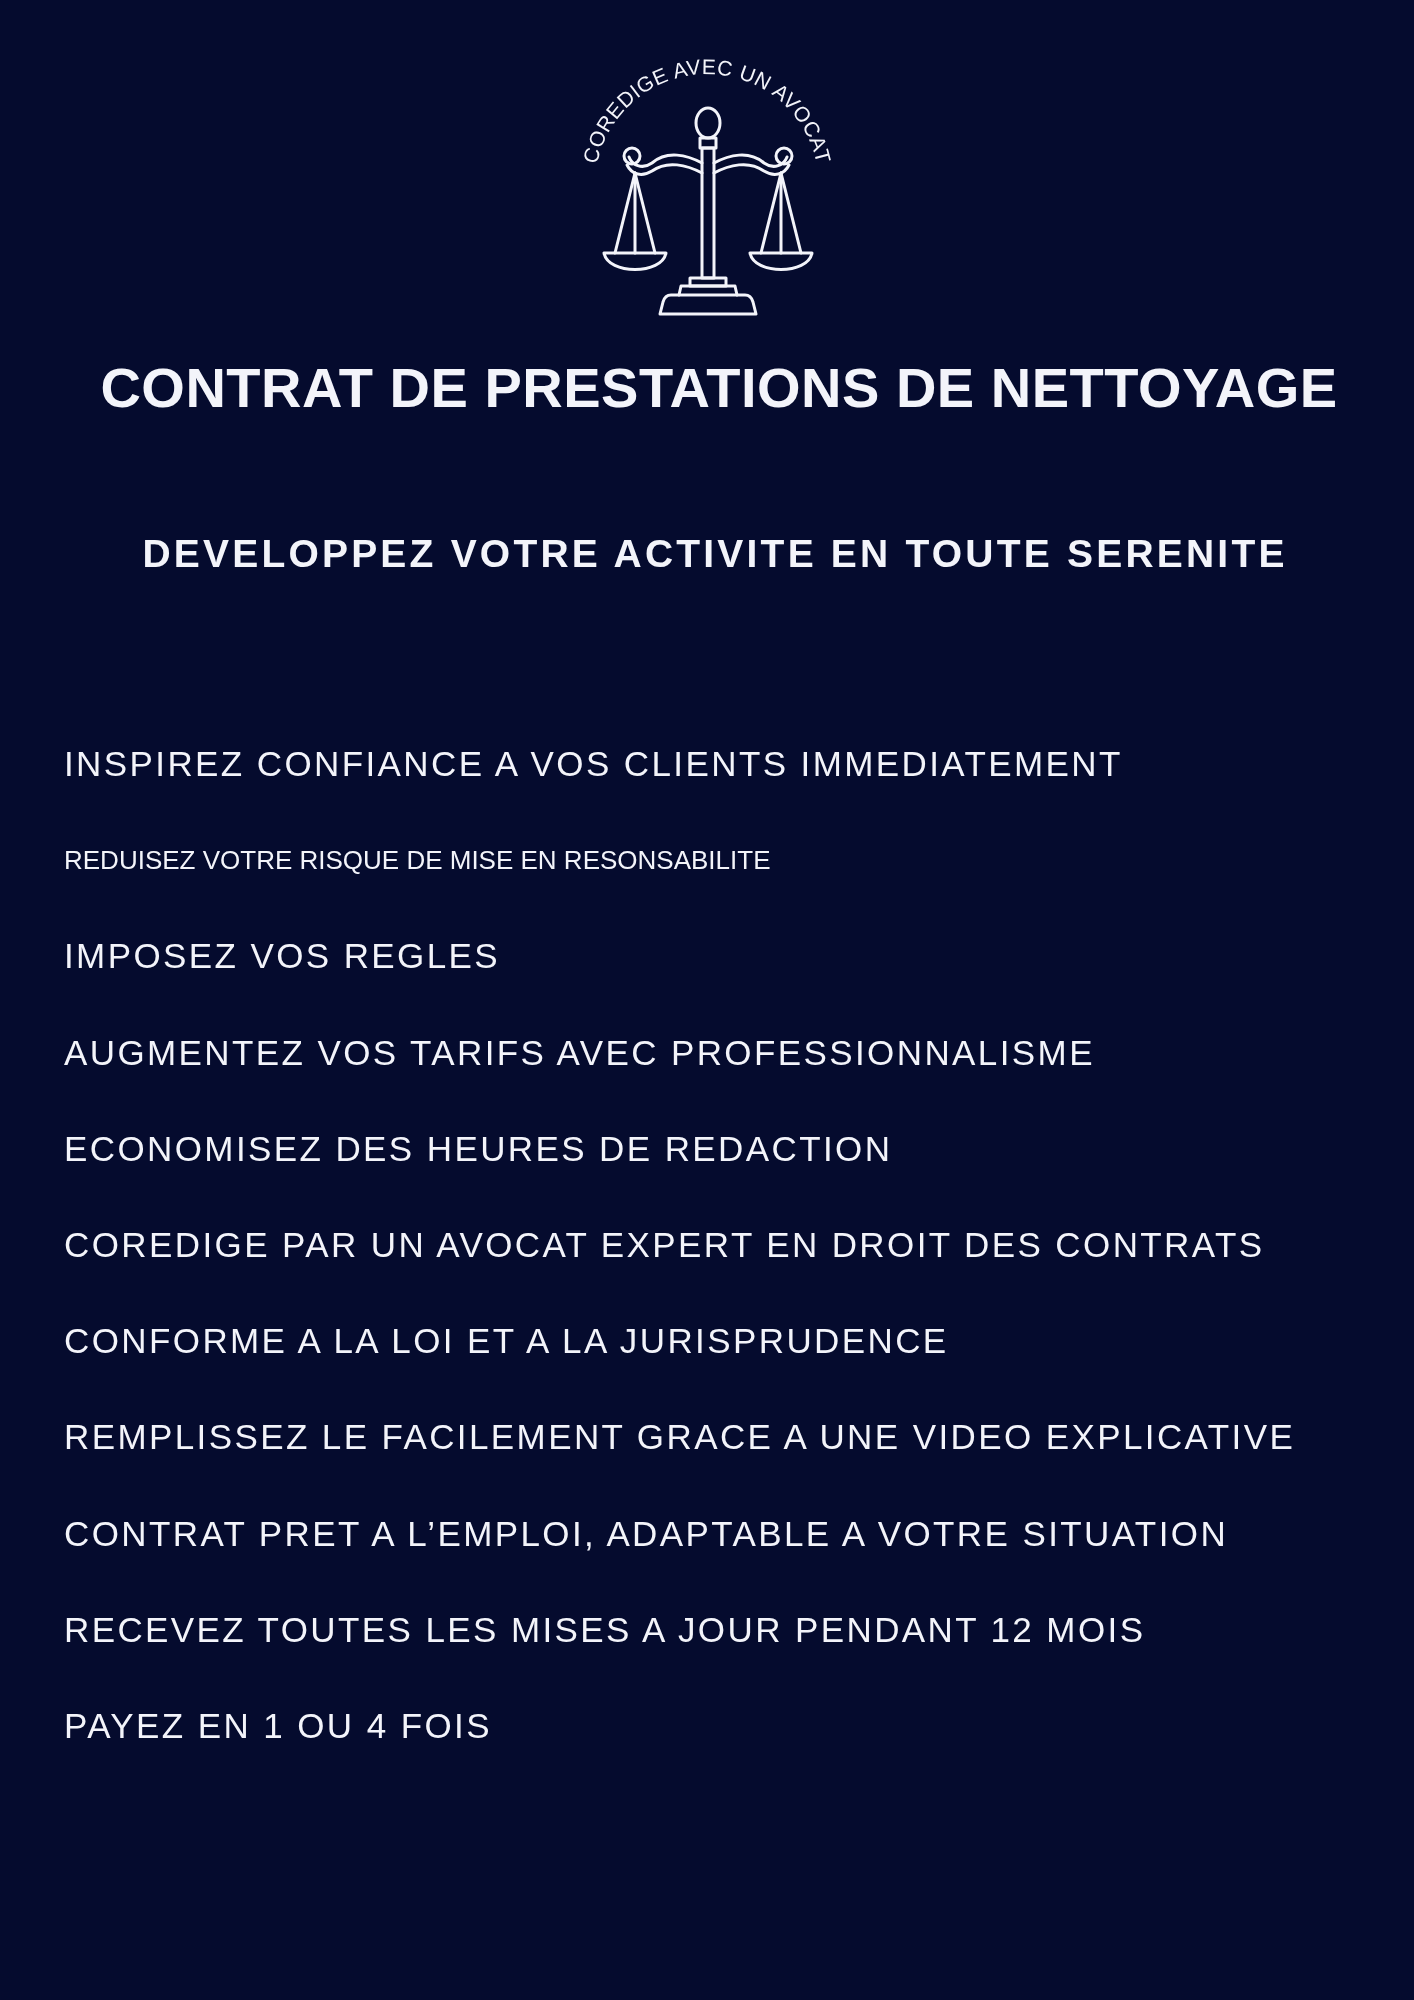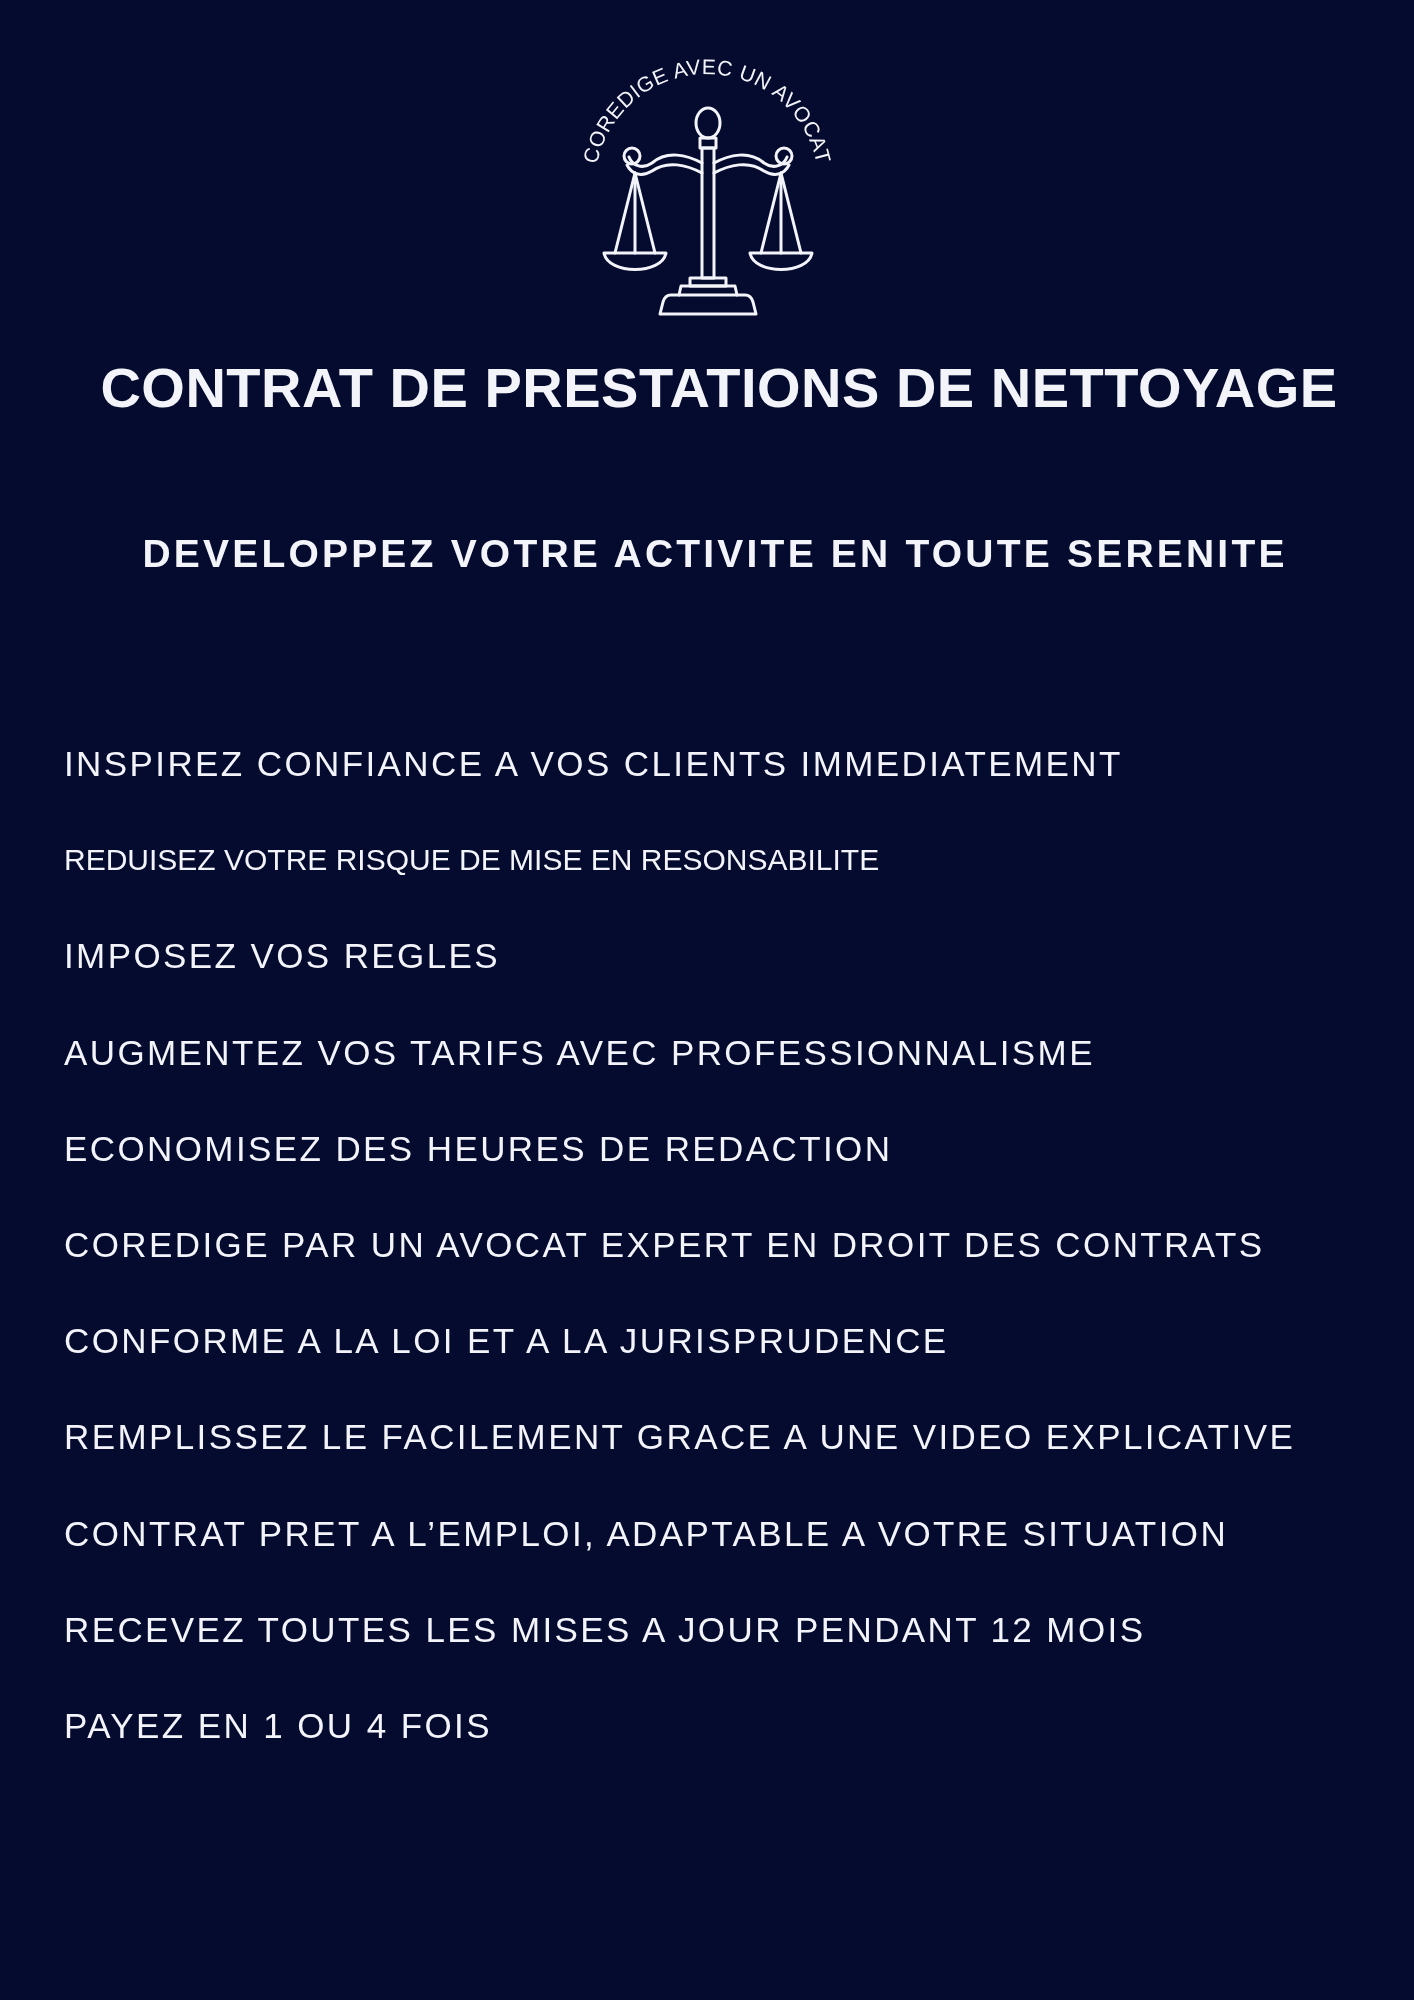--- a/index.html
+++ b/index.html
@@ -56,21 +56,21 @@
       padding: 0;
       list-style: none;
     }
     .features li {
       font-size: 35px;
       line-height: 96.2px;
       height: 96.2px;
       letter-spacing: 2.4px;
       white-space: nowrap;
     }
-    .features li.tight { letter-spacing: 0; font-size: 30px; }
+    .features li.tight { letter-spacing: 0; font-size: 26px; }
   </style>
 </head>
 <body>
 
 <div class="logo">
   <svg viewBox="0 0 300 300">
     <defs>
       <path id="arcPath" d="M 40 140 A 112 112 0 0 1 260 140" fill="none"></path>
     </defs>
     <text fill="#f3f4fa" font-family="Liberation Sans, DejaVu Sans, sans-serif" font-size="21" letter-spacing="0.5">

